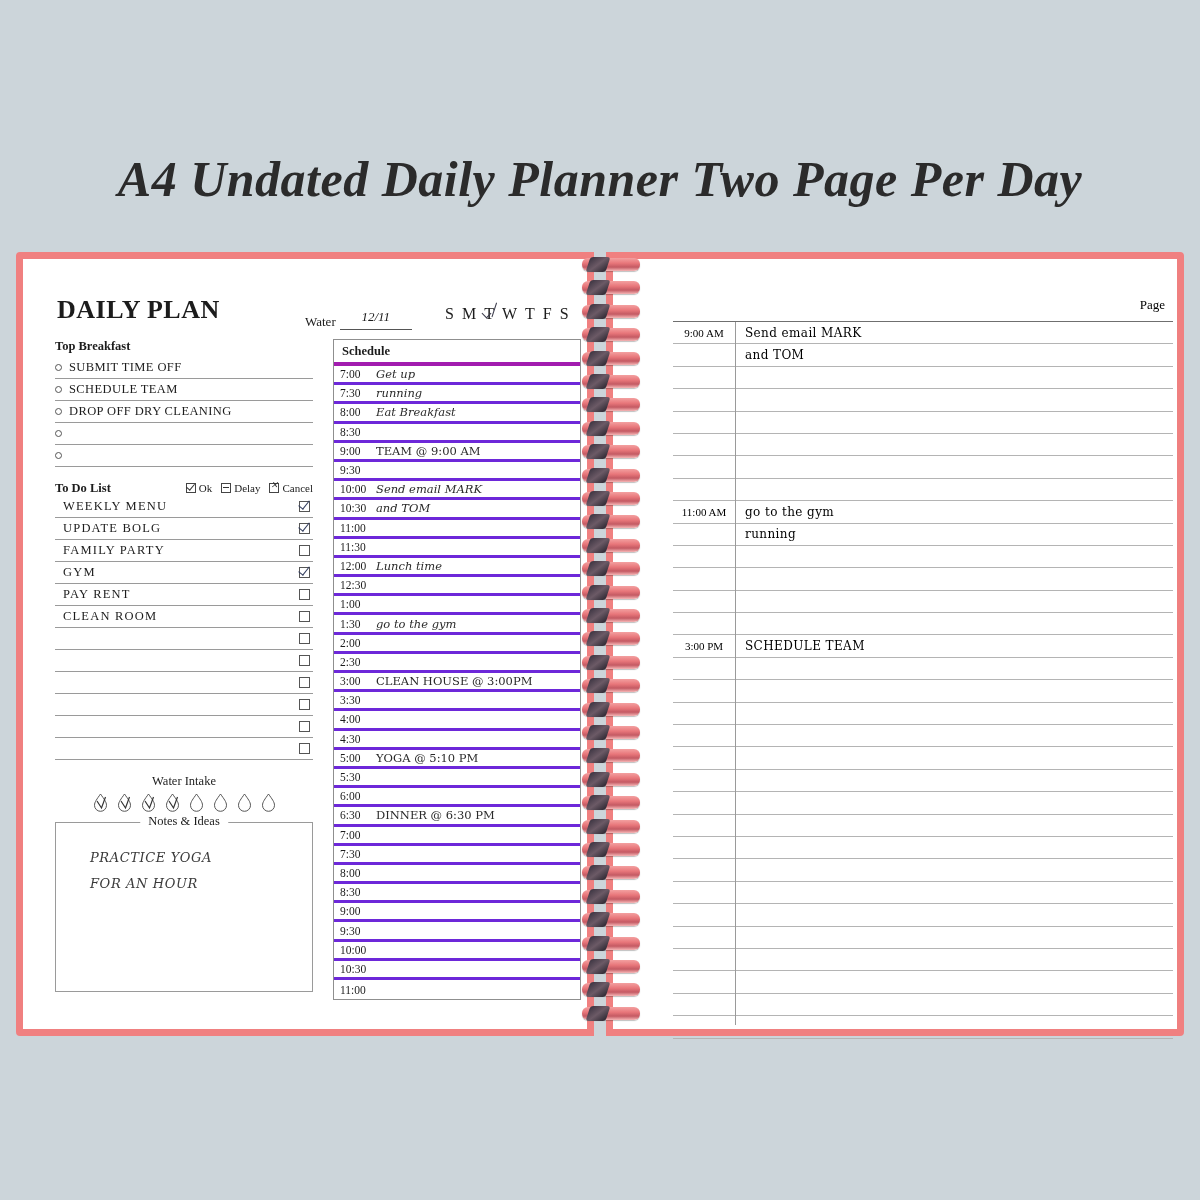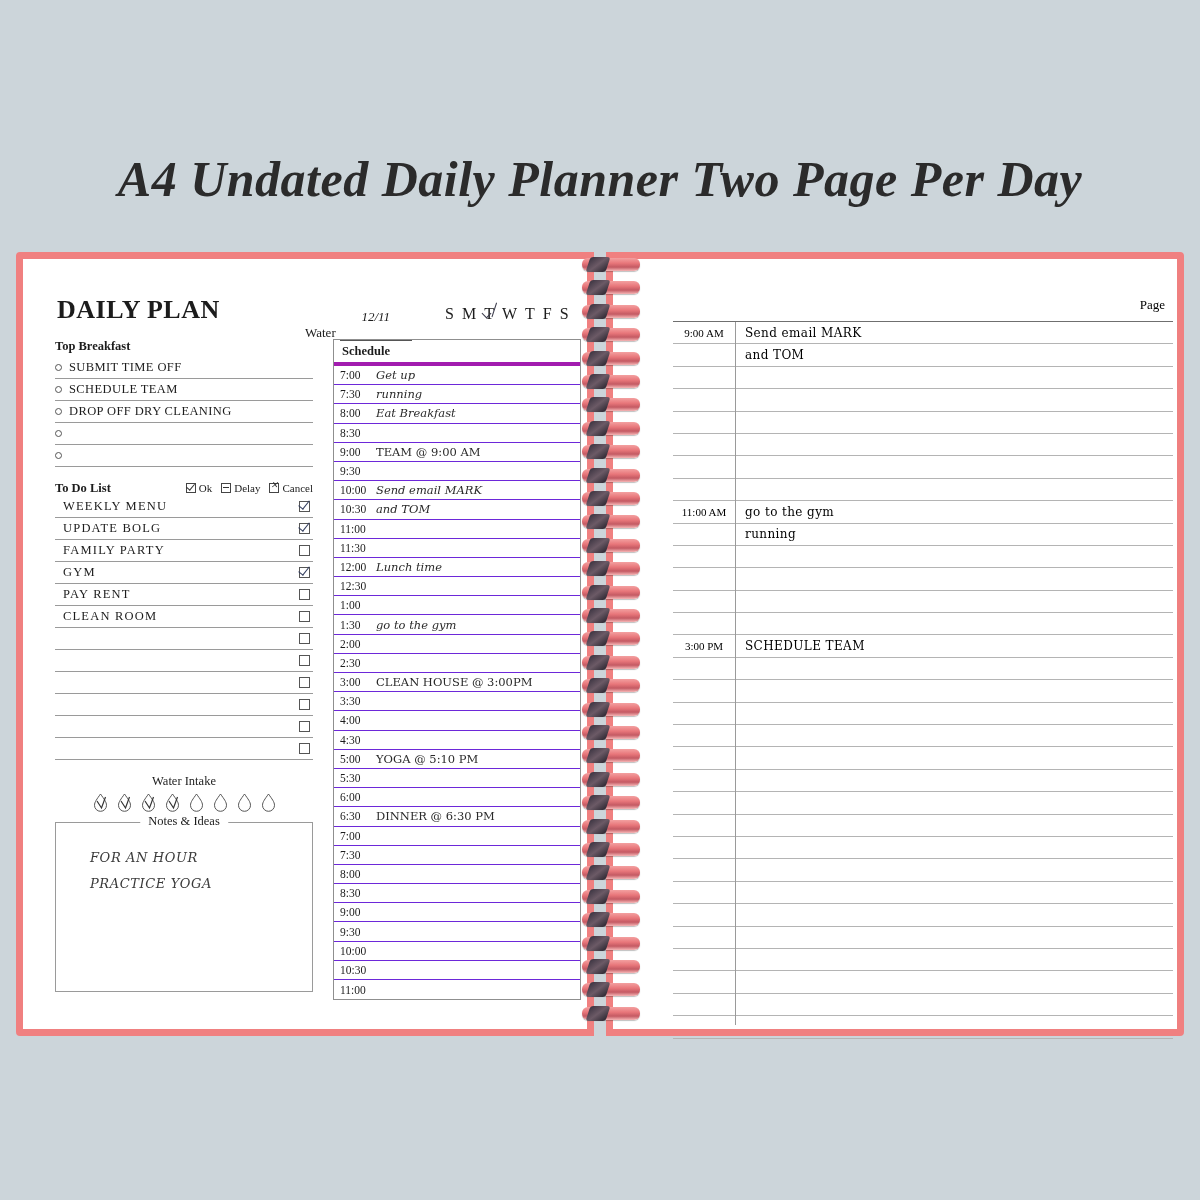--- a/index.html
+++ b/index.html
@@ -107,21 +107,21 @@
   }
   .date-line {
     display: inline-block;
     width: 72px;
     border-bottom: 1px solid #555;
     text-align: center;
     font-style: italic;
     font-size: 13px;
     margin-left: 4px;
     vertical-align: bottom;
-    padding-bottom: 15px;
+    padding-bottom: 4px;
   }
   .dow {
     position: absolute;
     left: 400px;
     top: 28px;
     font-size: 16px;
     letter-spacing: 8px;
   }
   .dow .checked { position: relative; }
   .dow .checked::after {
@@ -289,21 +289,21 @@
     box-sizing: border-box;
   }
   .sched-head {
     font-size: 12.5px;
     font-weight: bold;
     padding: 4px 0 3px 8px;
     border-bottom: 4px solid #a21caf;
   }
   .sl {
     height: 19.2px;
-    border-bottom: 1px solid #6d28d9;
+    border-bottom: 3px solid #6d28d9;
     font-size: 11.5px;
     display: flex;
     align-items: center;
     padding-left: 6px;
     box-sizing: border-box;
   }
   .sl:last-child { border-bottom: none; }
   .sl .t { width: 36px; flex: 0 0 auto; color: #1c1c1c; }
   .sl .v { font-family: "DejaVu Serif", serif; font-size: 11.5px; color: #2a2a2a; }
   .sl .v.hand { font-style: italic; }
@@ -510,22 +510,22 @@
             <span class="drop">
               <svg width="15" height="19" viewBox="0 0 15 19">
                 <path d="M7.5 1 C11 6, 13.5 9, 13.5 12.3 A6 6 0 0 1 1.5 12.3 C1.5 9, 4 6, 7.5 1 Z" fill="none" stroke="#555" stroke-width="1"></path>
               </svg>
             </span>
           </div>
 
         <div class="notes-box">
           <div class="notes-label">Notes &amp; Ideas</div>
           <div class="notes-text" id="notes-text">
+              <div>PRACTICE YOGA</div>
               <div>FOR AN HOUR</div>
-              <div>PRACTICE YOGA</div>
             </div>
         </div>
       </div>
 
       <div class="sched">
         <div class="sched-head">Schedule</div>
         <div id="sched-list">
             <div class="sl">
               <span class="t">7:00</span>
               <span class="v hand">Get up</span>

